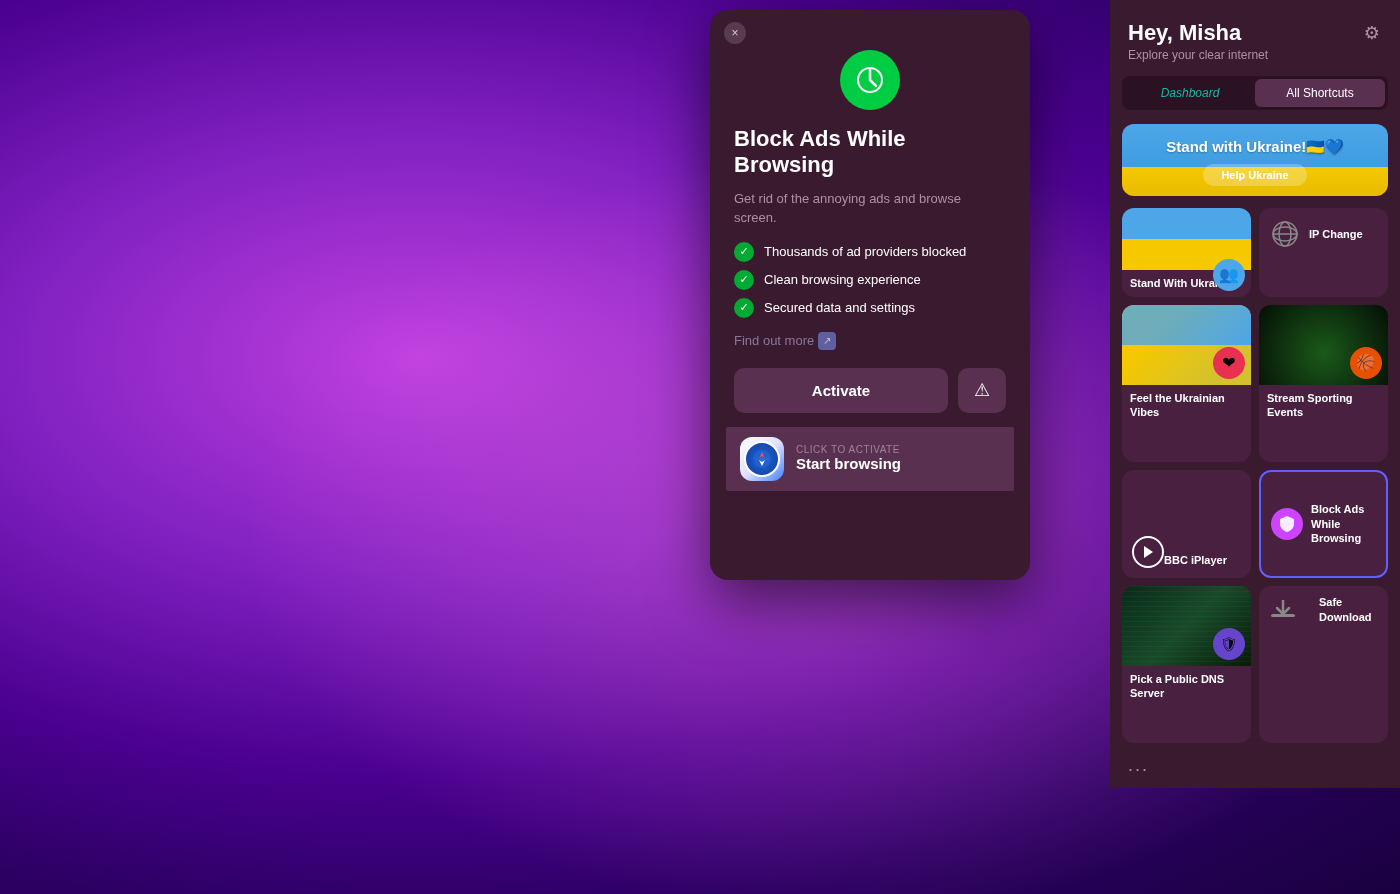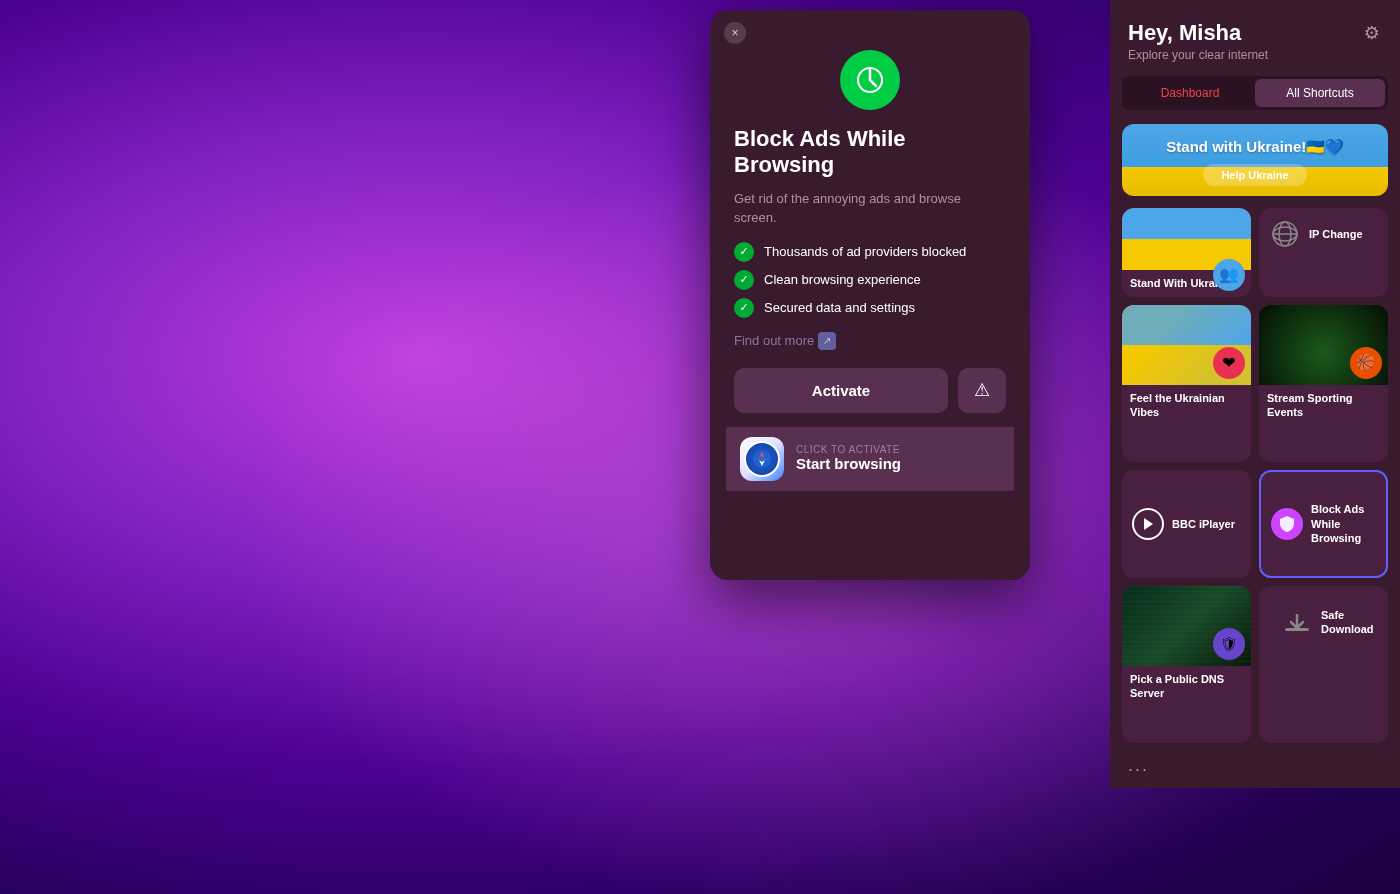--- a/index.html
+++ b/index.html
@@ -80,21 +80,22 @@
       padding: 7px 0;
       border: none;
       border-radius: 6px;
       font-size: 12px;
       cursor: pointer;
       font-weight: 500;
     }
 
     .tab-btn.inactive {
       background: transparent;
-      color: #ef4444;
+      color: #14b8a6;
+      font-style: italic;
     }
 
     .tab-btn.active {
       background: #5a3050;
       color: #fff;
     }
 
     
     .ukraine-banner {
       margin: 14px 12px 0 12px;
@@ -448,43 +449,42 @@
 
     .start-text strong {
       color: #fff;
       font-size: 15px;
       font-weight: 700;
     }
 
     
     .bbc-card {
       display: flex;
-      align-items: center;
-      gap: 8px;
+      align-items: flex-end;
       padding: 10px;
       height: 100%;
     }
 
     .play-icon-circle {
       width: 32px;
       height: 32px;
       border-radius: 50%;
       background: transparent;
       border: 2px solid #fff;
       display: flex;
       align-items: center;
       justify-content: center;
       flex-shrink: 0;
     }
 
     .safe-dl-card {
       display: flex;
-      align-items: flex-start;
-      gap: 8px;
-      padding: 22px;
+      align-items: center;
+      gap: 20px;
+      padding: 8px;
     }
 
     
     .ip-card {
       display: flex;
       align-items: center;
       gap: 8px;
       padding: 10px;
     }
   </style>

